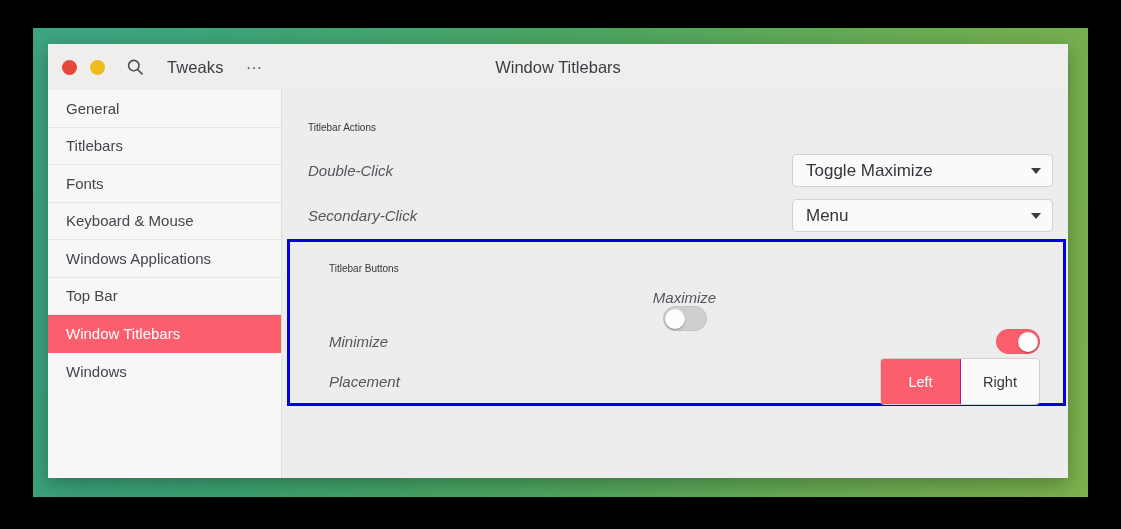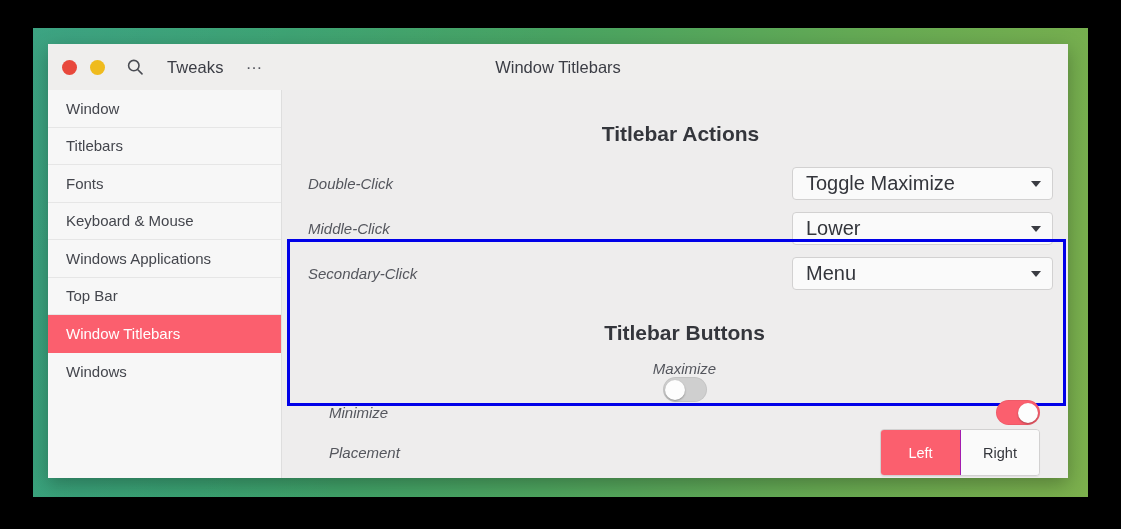--- a/index.html
+++ b/index.html
@@ -114,25 +114,24 @@
 
   
   .content {
     flex: 1;
     background: #eeeded;
     position: relative;
     padding: 32px 15px 0 26px;
   }
 
   .group-title {
-    font-size: 21px;
-    font-weight: bold;
+    font-size: 10px;
+    font-weight: normal;
     color: #34363c;
     margin-bottom: 15px;
-    text-align: center;
   }
 
   .pref-row {
     height: 45px;
     display: flex;
     align-items: center;
     justify-content: space-between;
   }
   .pref-label {
     font-size: 15px;
@@ -145,21 +144,21 @@
   .dropdown {
     width: 261px;
     height: 33px;
     background: #fafafa;
     border: 1px solid #d2d1d1;
     border-radius: 4px;
     display: flex;
     align-items: center;
     justify-content: space-between;
     padding: 0 11px 0 13px;
-    font-size: 20px;
+    font-size: 17px;
     color: #34363c;
   }
   .caret {
     width: 0; height: 0;
     border-left: 5px solid transparent;
     border-right: 5px solid transparent;
     border-top: 6px solid #3a3c42;
   }
 
   
@@ -245,21 +244,21 @@
 
     <div class="app-name">Tweaks</div>
     <div class="dots-menu">…</div>
 
     <div class="window-title">Window Titlebars</div>
   </div>
 
   <div class="body-row">
 
     <div class="sidebar">
-      <div class="nav-item">Window</div>
+      <div class="nav-item">General</div>
       <div class="nav-item">Titlebars</div>
       <div class="nav-item">Fonts</div>
       <div class="nav-item">Keyboard &amp; Mouse</div>
       <div class="nav-item">Windows Applications</div>
       <div class="nav-item">Top Bar</div>
       <div class="nav-item selected">Window Titlebars</div>
       <div class="nav-item last">Windows</div>
     </div>
 
     <div class="content">
@@ -267,27 +266,20 @@
       <div class="group-title">Titlebar Actions</div>
 
       <div class="pref-row">
         <div class="pref-label">Double-Click</div>
         <div class="dropdown">
           <span>Toggle Maximize</span>
           <span class="caret"></span>
         </div>
       </div>
 
-      <div class="pref-row">
-        <div class="pref-label">Middle-Click</div>
-        <div class="dropdown">
-          <span>Lower</span>
-          <span class="caret"></span>
-        </div>
-      </div>
 
       <div class="pref-row">
         <div class="pref-label">Secondary-Click</div>
         <div class="dropdown">
           <span>Menu</span>
           <span class="caret"></span>
         </div>
       </div>
 
       <div class="highlight-box"></div>

